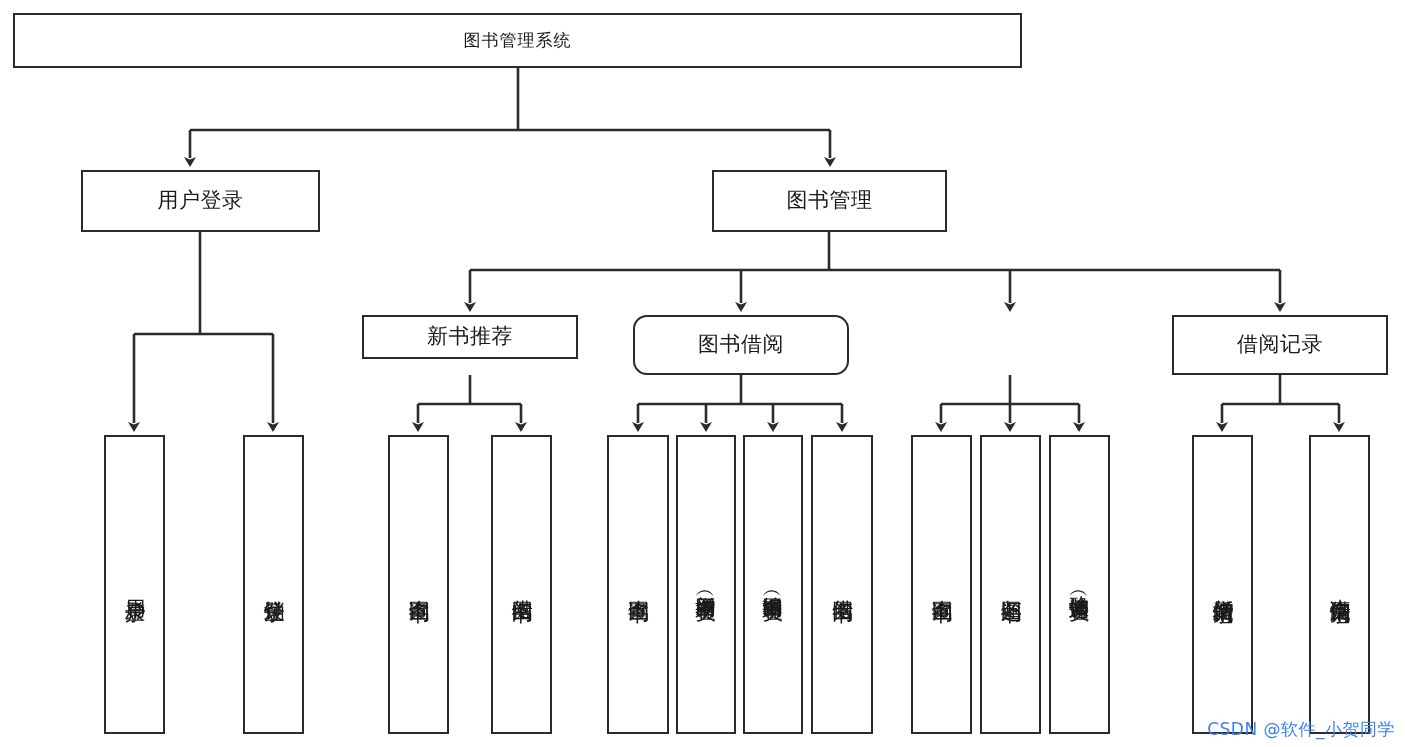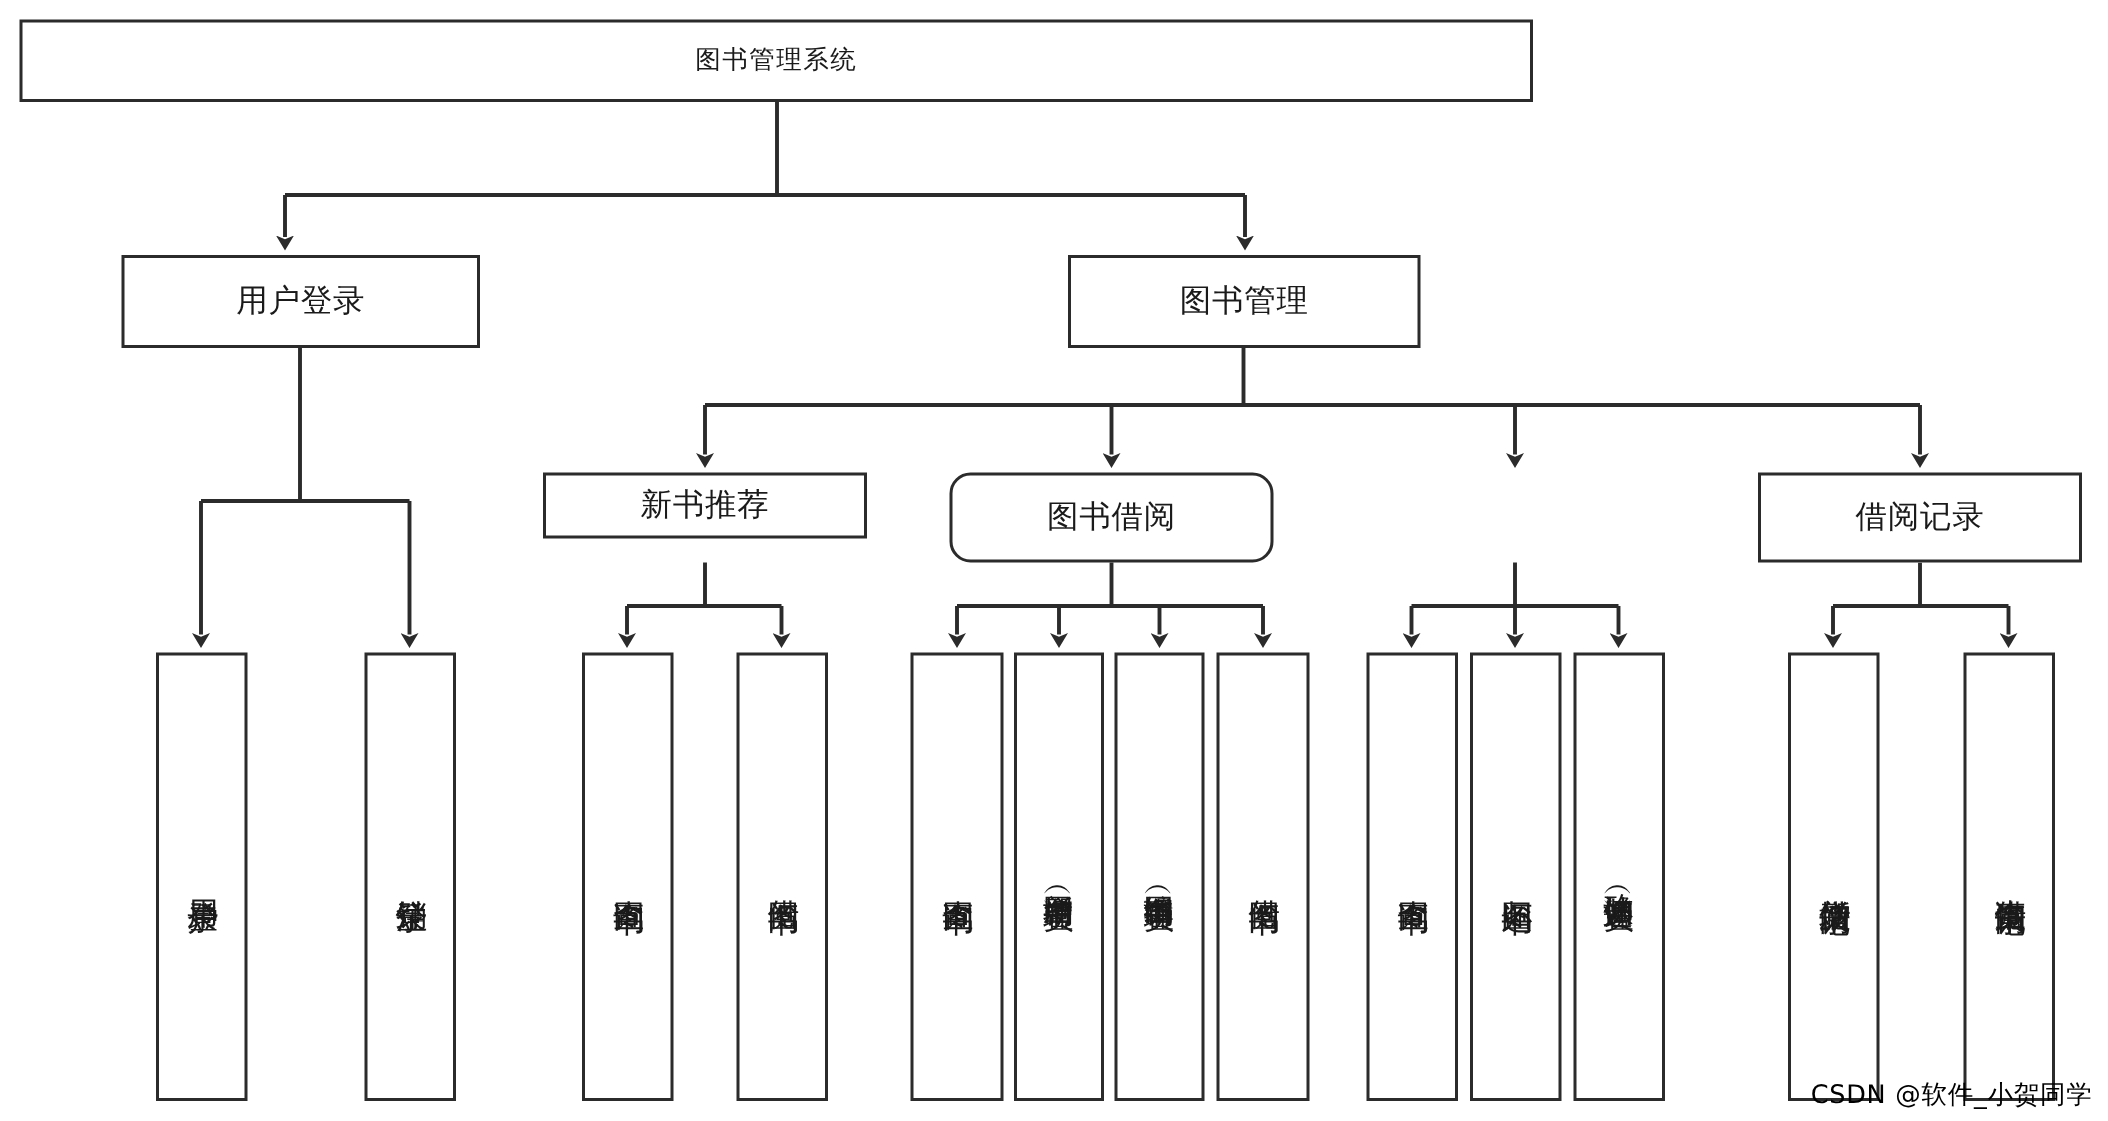--- a/index.html
+++ b/index.html
@@ -60,21 +60,21 @@
   .node-v.tall .label {
     max-height: 285px;
     font-size: 20px;
     line-height: 1.3;
   }
   .watermark {
     position: absolute;
     right: 10px;
     bottom: 6px;
     font-size: 17px;
-    color: #000000;
+    color: #3b82f6;
     letter-spacing: 0.5px;
     white-space: nowrap;
     margin-left: 36px;
   }
 </style>
 </head>
 <body>
 
 <div id="canvas">
 

